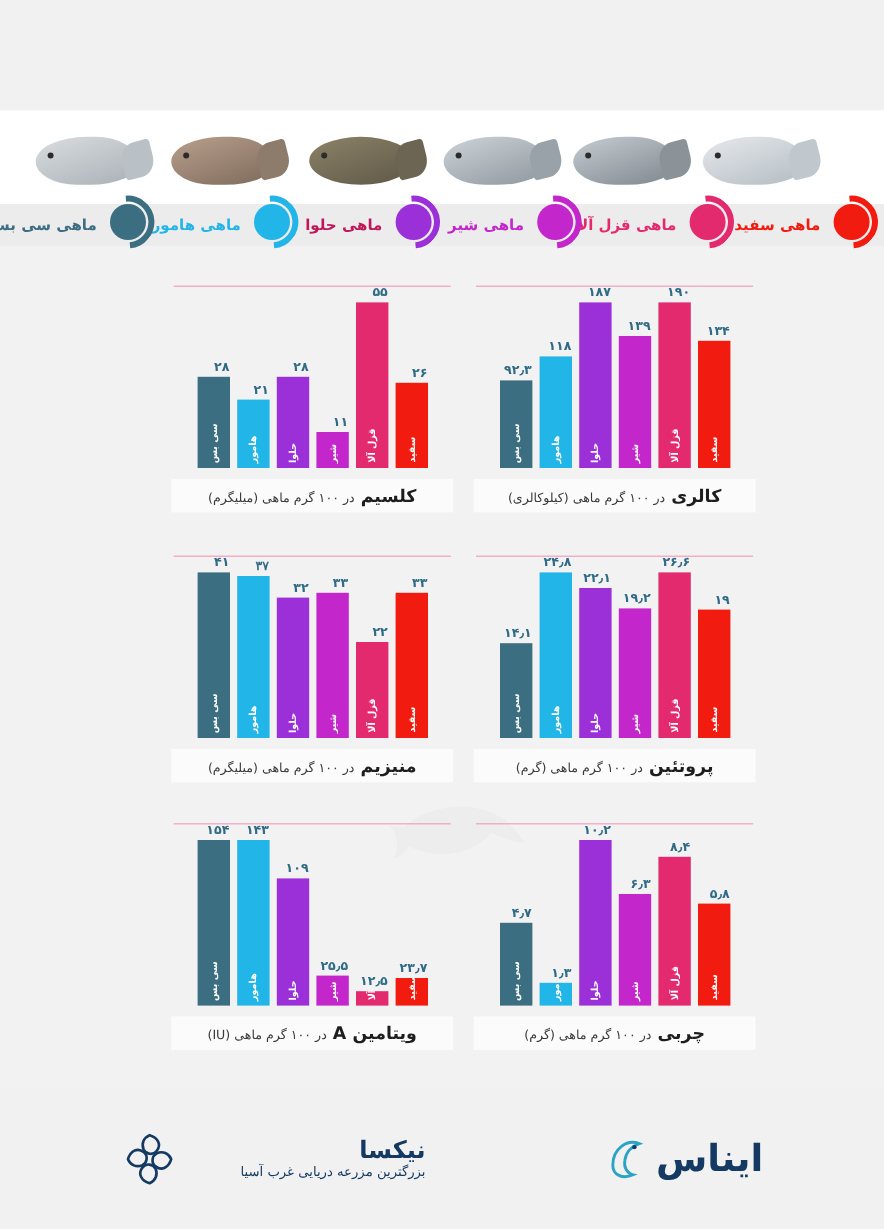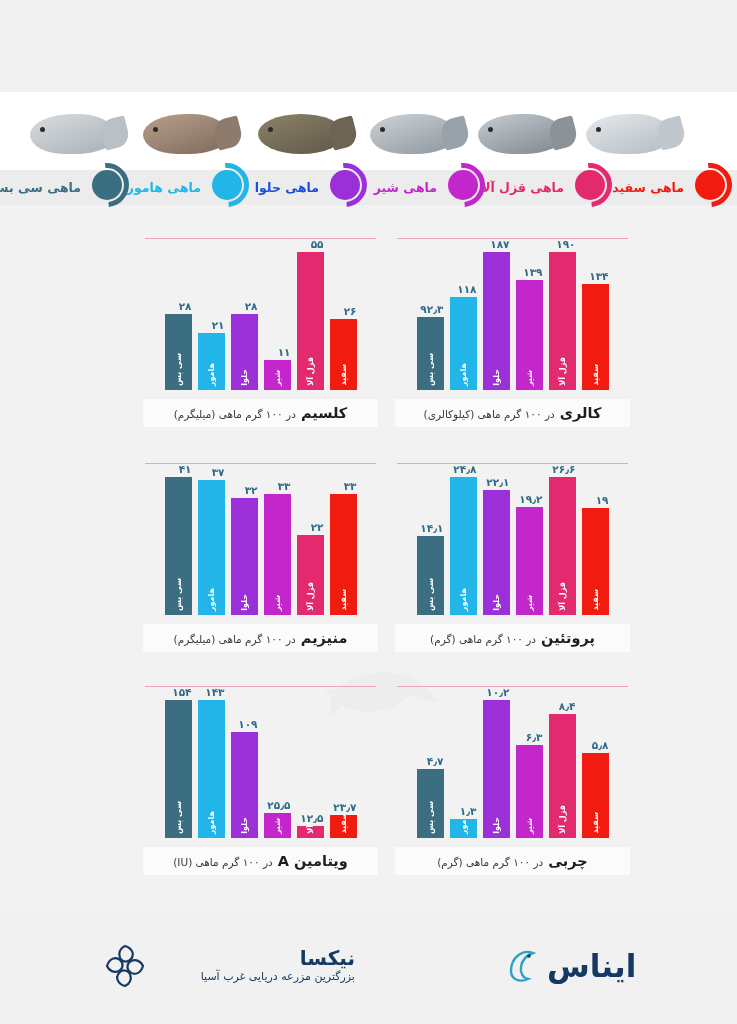--- a/index.html
+++ b/index.html
@@ -308,21 +308,21 @@
         <span class="dot"></span>
     </span>
     <span class="legend-label" style="color:#c327cb;">ماهی شیر</span>
   </div>
 
   <div class="legend-item" style="right:370px;">
     <span class="legend-marker" style="color:#9b30d9;">
       <span class="ring"></span>
         <span class="dot"></span>
     </span>
-    <span class="legend-label" style="color:#1d4ed8;">ماهی حلوا</span>
+    <span class="legend-label" style="color:#be185d;">ماهی حلوا</span>
   </div>
 
   <div class="legend-item" style="right:488px;">
     <span class="legend-marker" style="color:#22b5e8;">
       <span class="ring"></span>
         <span class="dot"></span>
     </span>
     <span class="legend-label" style="color:#22b5e8;">ماهی هامور</span>
   </div>
 
@@ -435,21 +435,21 @@
       <div class="chart-plot">
         <div class="maxline" style="background: rgb(242, 160, 189); top: 20px;"></div>
         <div class="bars">
           <div class="bar-col">
             <div class="bar-value" style="color: rgb(47, 107, 134);">۴۱</div>
             <div class="bar-rect" style="background: rgb(60, 110, 130); height: 150px;">
               <span class="bar-inner-label">سی بس</span>
             </div>
           </div>
           <div class="bar-col">
-            <div class="bar-value" style="color: rgb(47, 107, 134);">۳۷</div>
+            <div class="bar-value" style="color: rgb(47, 107, 134); font-family: Liberation Serif, serif;">۳۷</div>
             <div class="bar-rect" style="background: rgb(34, 181, 232); height: 135.366px;">
               <span class="bar-inner-label">هامور</span>
             </div>
           </div>
           <div class="bar-col">
             <div class="bar-value" style="color: rgb(47, 107, 134);">۳۲</div>
             <div class="bar-rect" style="background: rgb(155, 48, 217); height: 117.073px;">
               <span class="bar-inner-label">حلوا</span>
             </div>
           </div>

